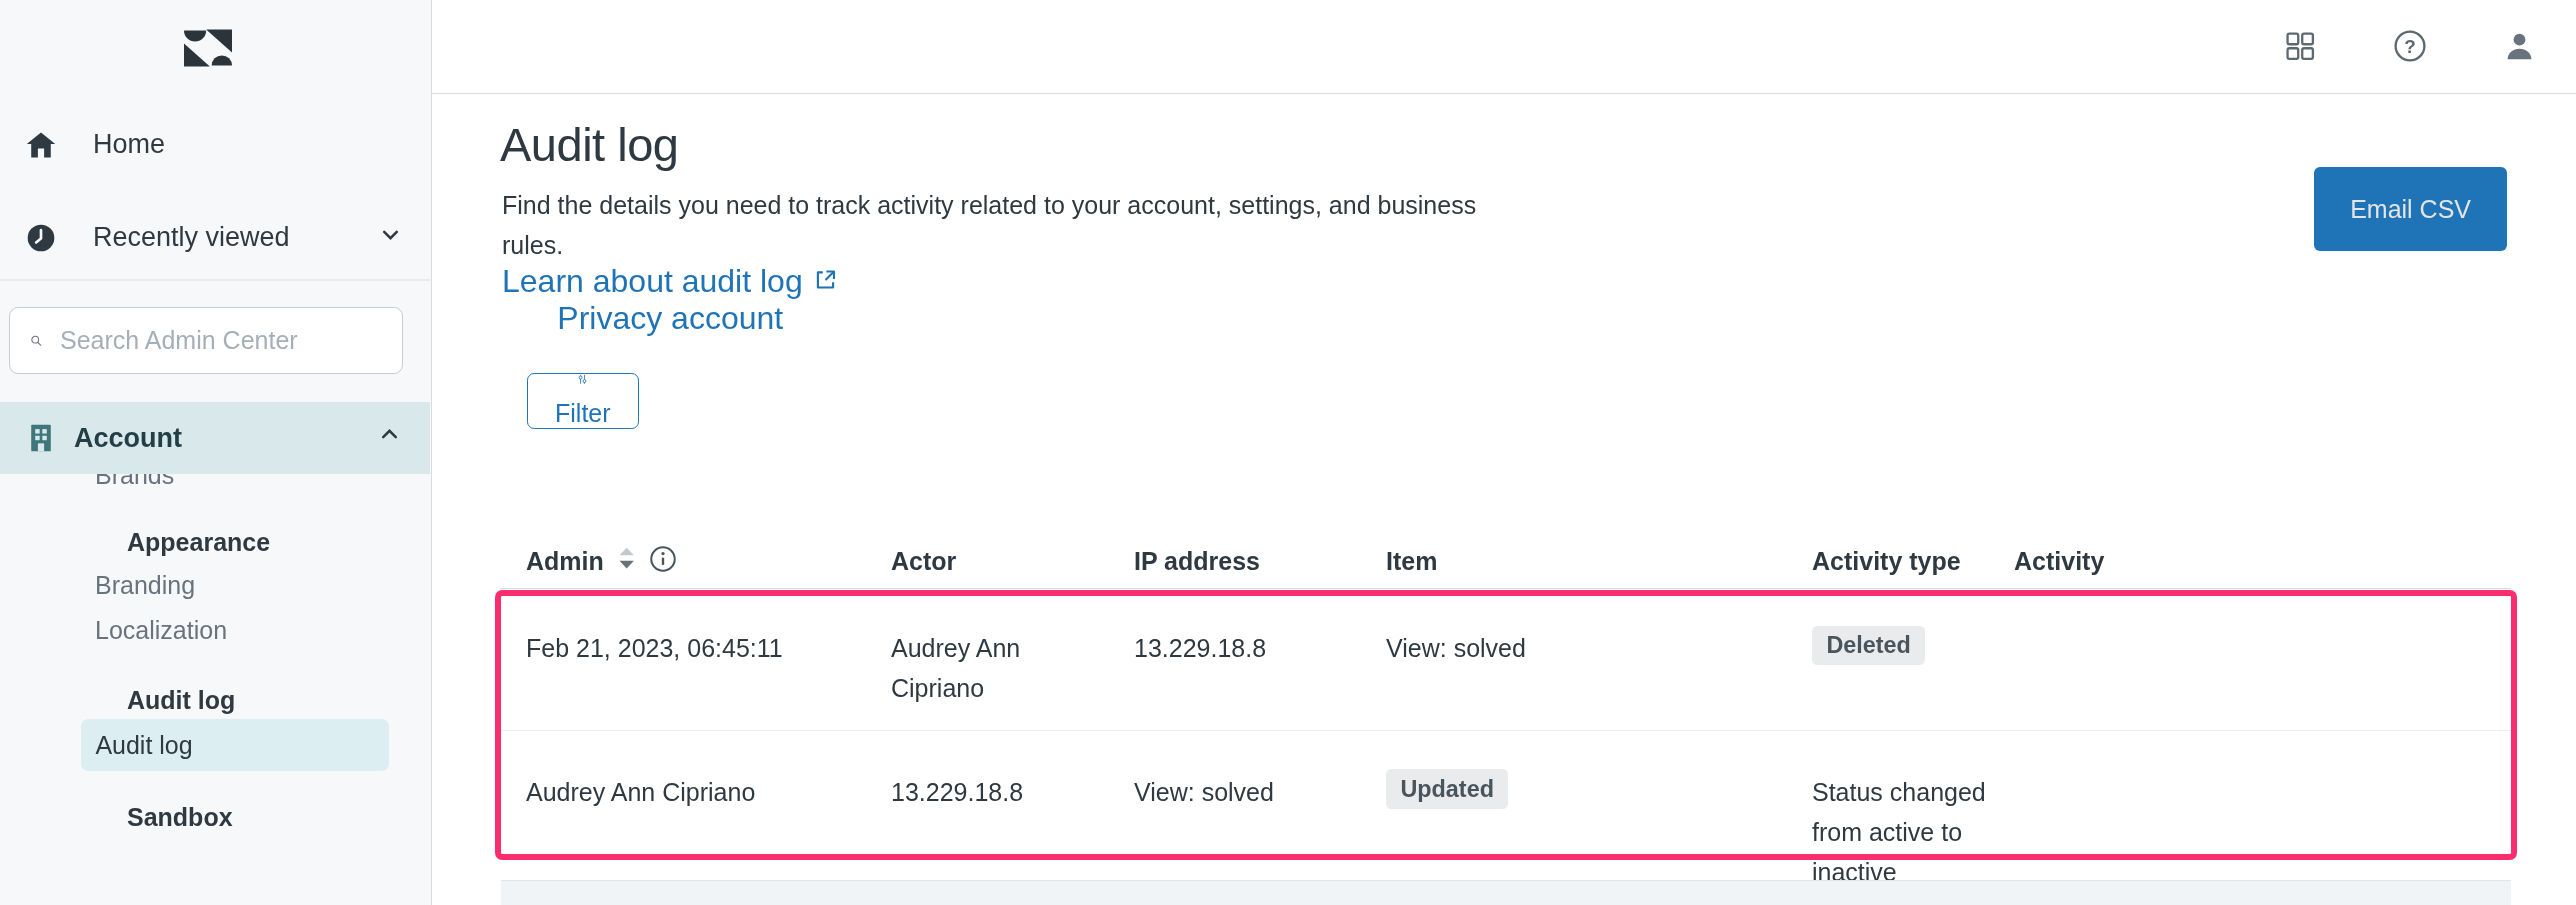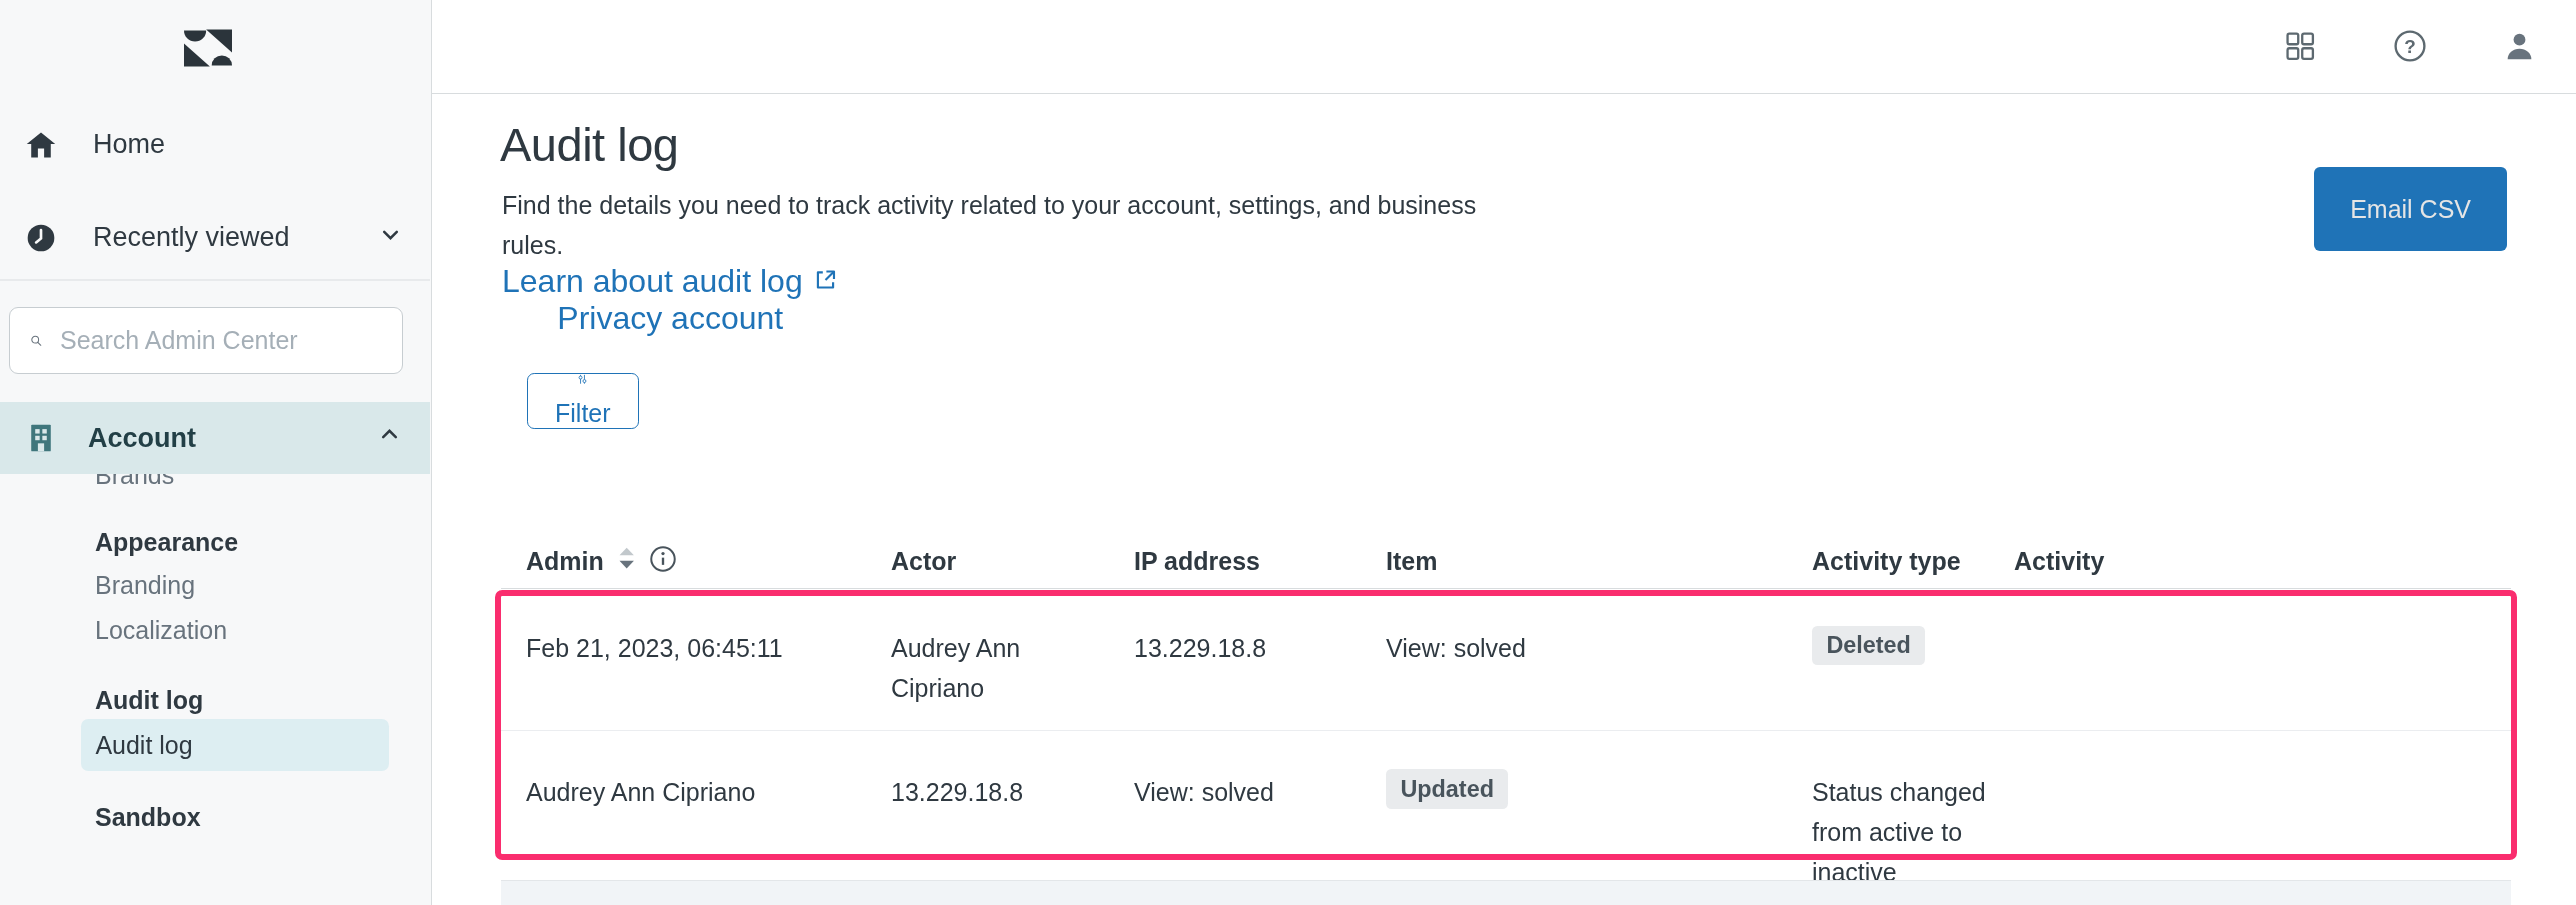--- a/index.html
+++ b/index.html
@@ -30,28 +30,28 @@
     background: #ffffff; border: 1.8px solid #c7cdd1; border-radius: 9px;
     display: flex; align-items: center; padding: 0 20px; gap: 18px;
   }
   .search-box input {
     border: none; outline: none; flex: 1; font-size: 25px;
     font-family: "Liberation Sans", "DejaVu Sans", sans-serif; color: #2f3941; background: transparent;
   }
   .search-box input::placeholder { color: #a5afb7; }
   .account-row {
     position: absolute; left: 0; top: 402px; width: 430px; height: 72px;
-    background: #d9e8ea; display: flex; align-items: center; padding-left: 25px; gap: 31px;
+    background: #d9e8ea; display: flex; align-items: center; padding-left: 25px; gap: 17px;
     font-size: 27px; font-weight: 600; color: #223f46; cursor: pointer;
   }
   .account-row .chev { position: absolute; right: 27px; top: 50%; transform: translateY(-50%); }
   .subnav { position: absolute; left: 0; top: 474px; right: 1.8px; bottom: 0; overflow: hidden; }
   .subnav > div { position: absolute; left: 95px; font-size: 25px; white-space: nowrap; }
   .nav-clipped { top: -12.6px; color: #68737d; cursor: pointer; }
-  .nav-header { font-weight: 600; color: #2f3941; }
+  .nav-header { font-weight: 600; color: #2f3941; margin-left: 32px; }
   .nav-link { color: #68737d; cursor: pointer; }
   .nh-appearance { top: 54px; }
   .nl-branding { top: 97px; }
   .nl-localization { top: 142px; }
   .nh-auditlog { top: 212px; }
   .nav-selected {
     top: 245px !important; left: 81px !important; width: 308px; height: 52px;
     background: #ddeef2; border-radius: 7.2px; line-height: 52px; padding-left: 14.4px;
     color: #2f3941; cursor: pointer;
   }

